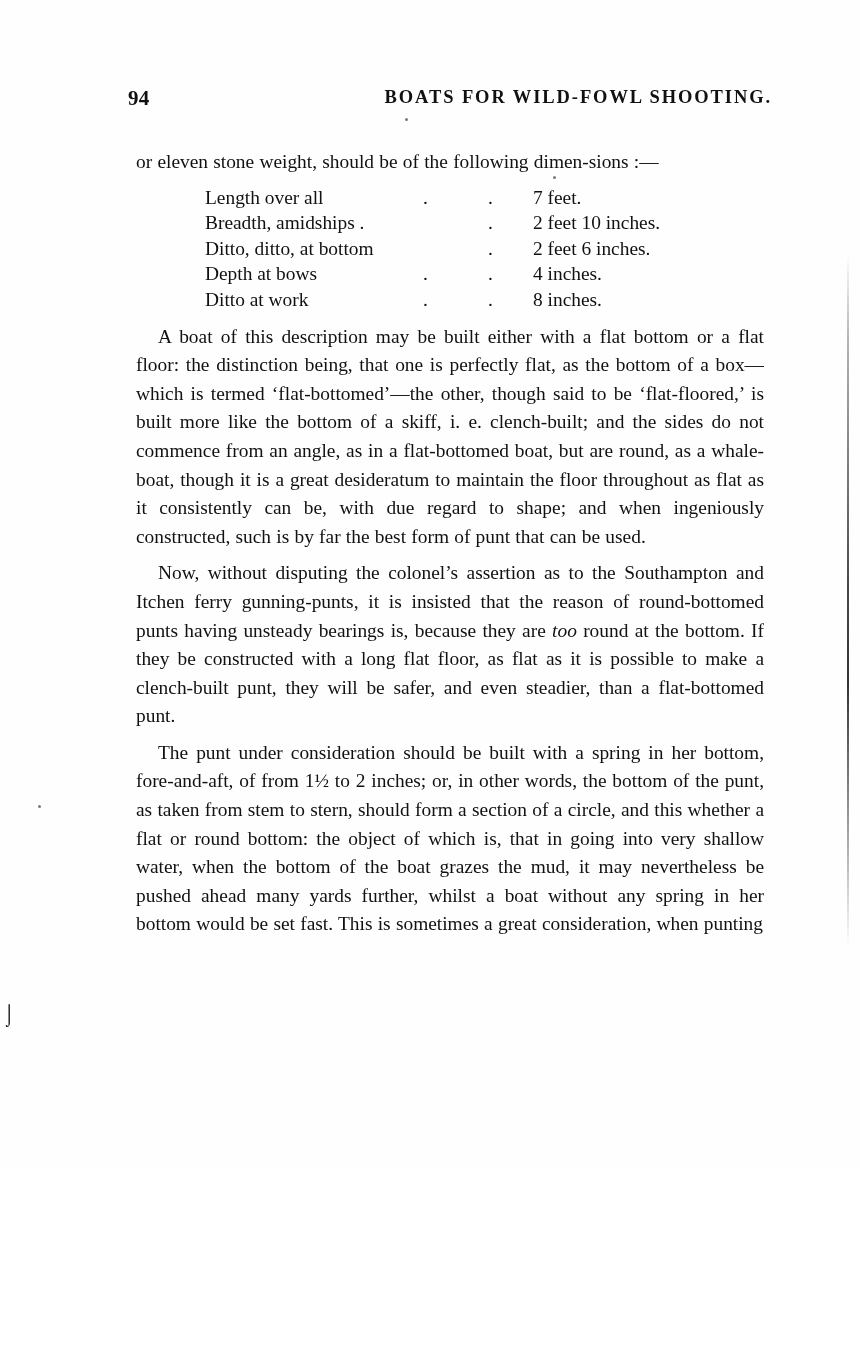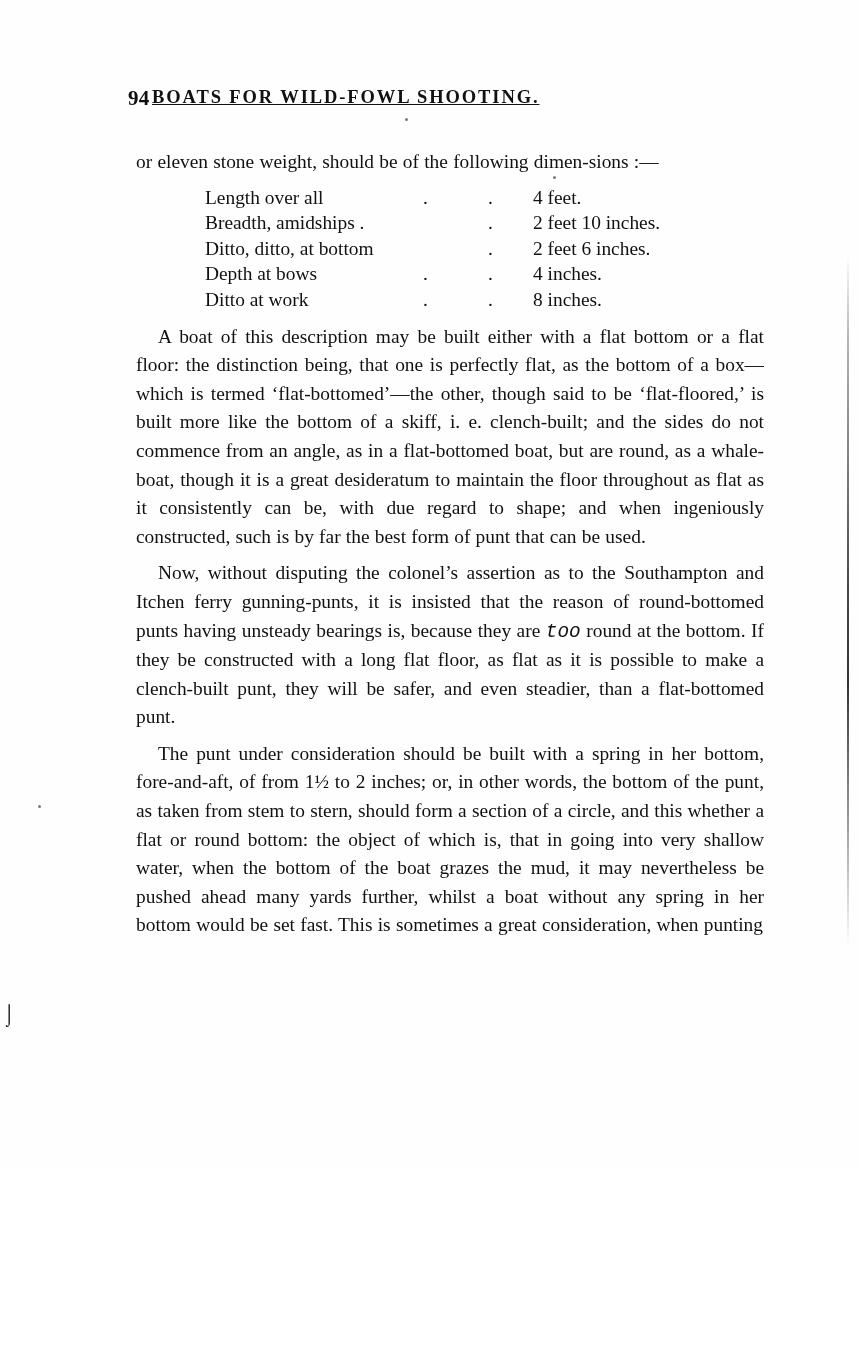--- a/index.html
+++ b/index.html
@@ -31,46 +31,45 @@
     top: 0;
     font-size: 21px;
     font-weight: bold;
     letter-spacing: 0.3px;
   }
   .head-title {
     position: absolute;
     left: 0;
     top: 1px;
     width: 644px;
-    text-align: left;
+    text-align: right;
     font-size: 18.5px;
     font-weight: bold;
     letter-spacing: 1.9px;
     text-indent: 24px;
-    text-decoration: underline;
   }
 
   
   .col {
     position: absolute;
     left: 128px;
     width: 644px;
     top: 140px;
   }
   p.body {
     margin: 8px;
     font-size: 19.4px;
     line-height: 28.6px;
     text-align: justify;
     text-justify: inter-word;
     word-spacing: 0.4px;
     hyphens: manual;
   }
   p.body.indent { text-indent: 22px; }
-  p.body .it { font-style: italic; font-family: Liberation Mono, monospace; }
+  p.body .it { font-style: italic; }
 
   
   .dims {
     margin: 6px 0 10px 0;
     border-collapse: collapse;
     font-size: 19.4px;
     line-height: 25.6px;
   }
   .dims td {
     padding: 0;
@@ -144,21 +143,21 @@
   <div class="col">
 
     <p class="body">or eleven stone weight, should be of the following dimen-sions :—</p>
 
     <table class="dims">
       <tbody>
         <tr>
           <td class="label">Length over all</td>
           <td class="dot1">.</td>
           <td class="dot2">.</td>
-          <td class="value">4 feet.</td>
+          <td class="value">7 feet.</td>
         </tr>
         <tr>
           <td class="label">Breadth, amidships .</td>
           <td class="dot1"></td>
           <td class="dot2">.</td>
           <td class="value">2 feet 10 inches.</td>
         </tr>
         <tr>
           <td class="label">Ditto, ditto, at bottom</td>
           <td class="dot1"></td>

